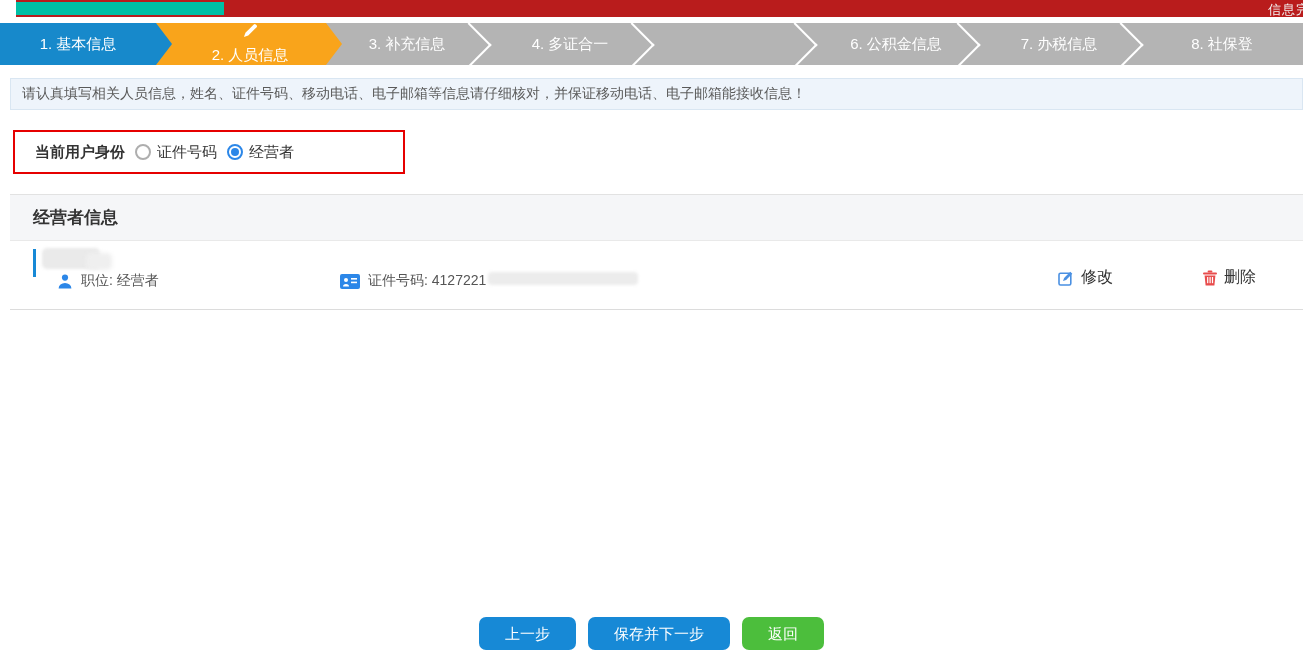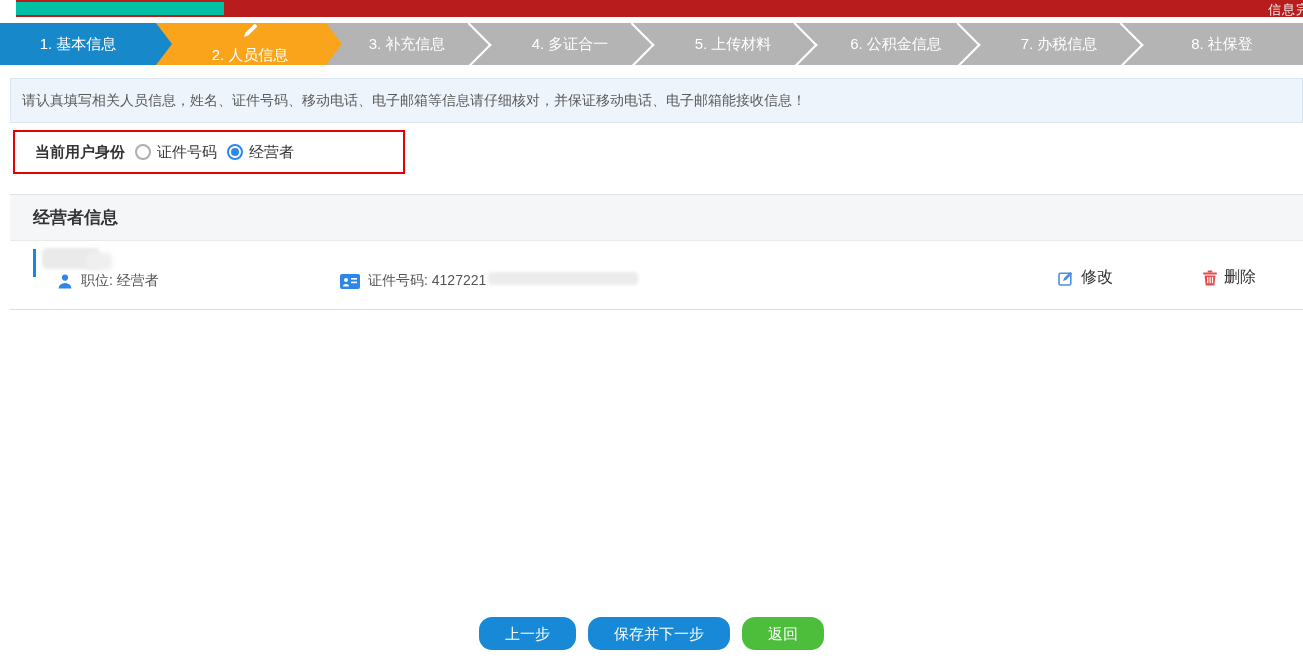--- a/index.html
+++ b/index.html
@@ -21,21 +21,21 @@
             clip-path:polygon(0 0,170px 0,186px 50%,170px 100%,0 100%);
             display:flex;align-items:center;justify-content:center;gap:8px;
             padding-left:16px;padding-right:14px;box-sizing:border-box;
             color:#fff;font-size:15px;cursor:pointer;flex-direction:column;}
   .gtab{position:absolute;top:0;width:160px;height:42px;line-height:42px;text-align:center;
         color:#fff;font-size:15px;z-index:1;cursor:pointer;white-space:nowrap;}
   .chev{position:absolute;top:6px;width:30px;height:30px;border-top:2px solid #fff;border-right:2px solid #fff;
         transform:rotate(45deg);z-index:1;}
 
   
-  .noticebar{position:absolute;top:78px;left:10px;width:1293px;height:45px;background:#eef4fb;
+  .noticebar{position:absolute;top:78px;left:10px;width:1293px;height:32px;background:#eef4fb;
              border:1px solid #d9e6f2;box-sizing:border-box;display:flex;align-items:center;
              padding-left:11px;font-size:14px;color:#5a5a5a;}
 
   
   .id-box{position:absolute;top:130px;left:13px;width:392px;height:44px;border:2px solid #e60000;
           box-sizing:border-box;display:flex;align-items:center;padding-left:20px;gap:10px;}
   .id-label{font-size:15px;font-weight:bold;color:#333;}
   .radio-opt{display:flex;align-items:center;gap:6px;font-size:15px;color:#333;cursor:pointer;}
   .radio{width:16px;height:16px;border-radius:50%;border:2px solid #aeaeae;background:#fff;box-sizing:border-box;flex:0 0 auto;}
   .radio.sel{border-color:#2c87e8;position:relative;}
@@ -52,21 +52,21 @@
   .name-blur{position:absolute;left:32px;top:7px;width:58px;height:21px;background:#eaeaea;border-radius:5px;filter:blur(1.5px);}
   .name-blur2{position:absolute;left:76px;top:12px;width:26px;height:17px;background:#efefef;border-radius:5px;filter:blur(2px);}
   .detail{position:absolute;top:31px;left:47px;display:flex;align-items:center;gap:8px;font-size:14px;color:#555;}
   .detail2{position:absolute;top:31px;left:330px;display:flex;align-items:center;gap:8px;font-size:14px;color:#555;}
   .id-blur{display:inline-block;width:150px;height:13px;background:#ececec;border-radius:4px;filter:blur(1.5px);margin-left:2px;}
   .row-action{position:absolute;top:26px;display:flex;align-items:center;gap:7px;font-size:16px;color:#333;cursor:pointer;}
   .act-edit{left:1048px;} .act-del{left:1193px;}
 
   
   .footer{position:absolute;top:617px;left:0;width:100%;display:flex;justify-content:center;gap:12px;}
-  .btn{height:33px;line-height:33px;border:none;border-radius:13px;color:#fff;font-size:15px;
+  .btn{height:33px;line-height:33px;border:none;border-radius:7px;color:#fff;font-size:15px;
        font-family:inherit;cursor:pointer;padding:0 26px;}
   .btn-blue{background:#1789d6;}
   .btn-green{background:#4cbe3c;}
   .icon{display:inline-flex;align-items:center;flex:0 0 auto;}
 </style>
 </head>
 <body>
 
 <div id="screen">
 
@@ -89,21 +89,20 @@
     </div>
 
     <span class="chev" style="left:453px"></span>
     <span class="chev" style="left:616px"></span>
     <span class="chev" style="left:779px"></span>
     <span class="chev" style="left:942px"></span>
     <span class="chev" style="left:1105px"></span>
 
     <div class="gtab" style="left:327px">3. 补充信息</div>
     <div class="gtab" style="left:490px">4. 多证合一</div>
-    <div class="gtab" style="left:653px">5. 上传材料</div>
     <div class="gtab" style="left:816px">6. 公积金信息</div>
     <div class="gtab" style="left:979px">7. 办税信息</div>
     <div class="gtab" style="left:1142px">8. 社保登</div>
   </div>
 
   <div class="noticebar">
     <span>请认真填写相关人员信息，姓名、证件号码、移动电话、电子邮箱等信息请仔细核对，并保证移动电话、电子邮箱能接收信息！</span>
   </div>
 
   <div class="id-box">

